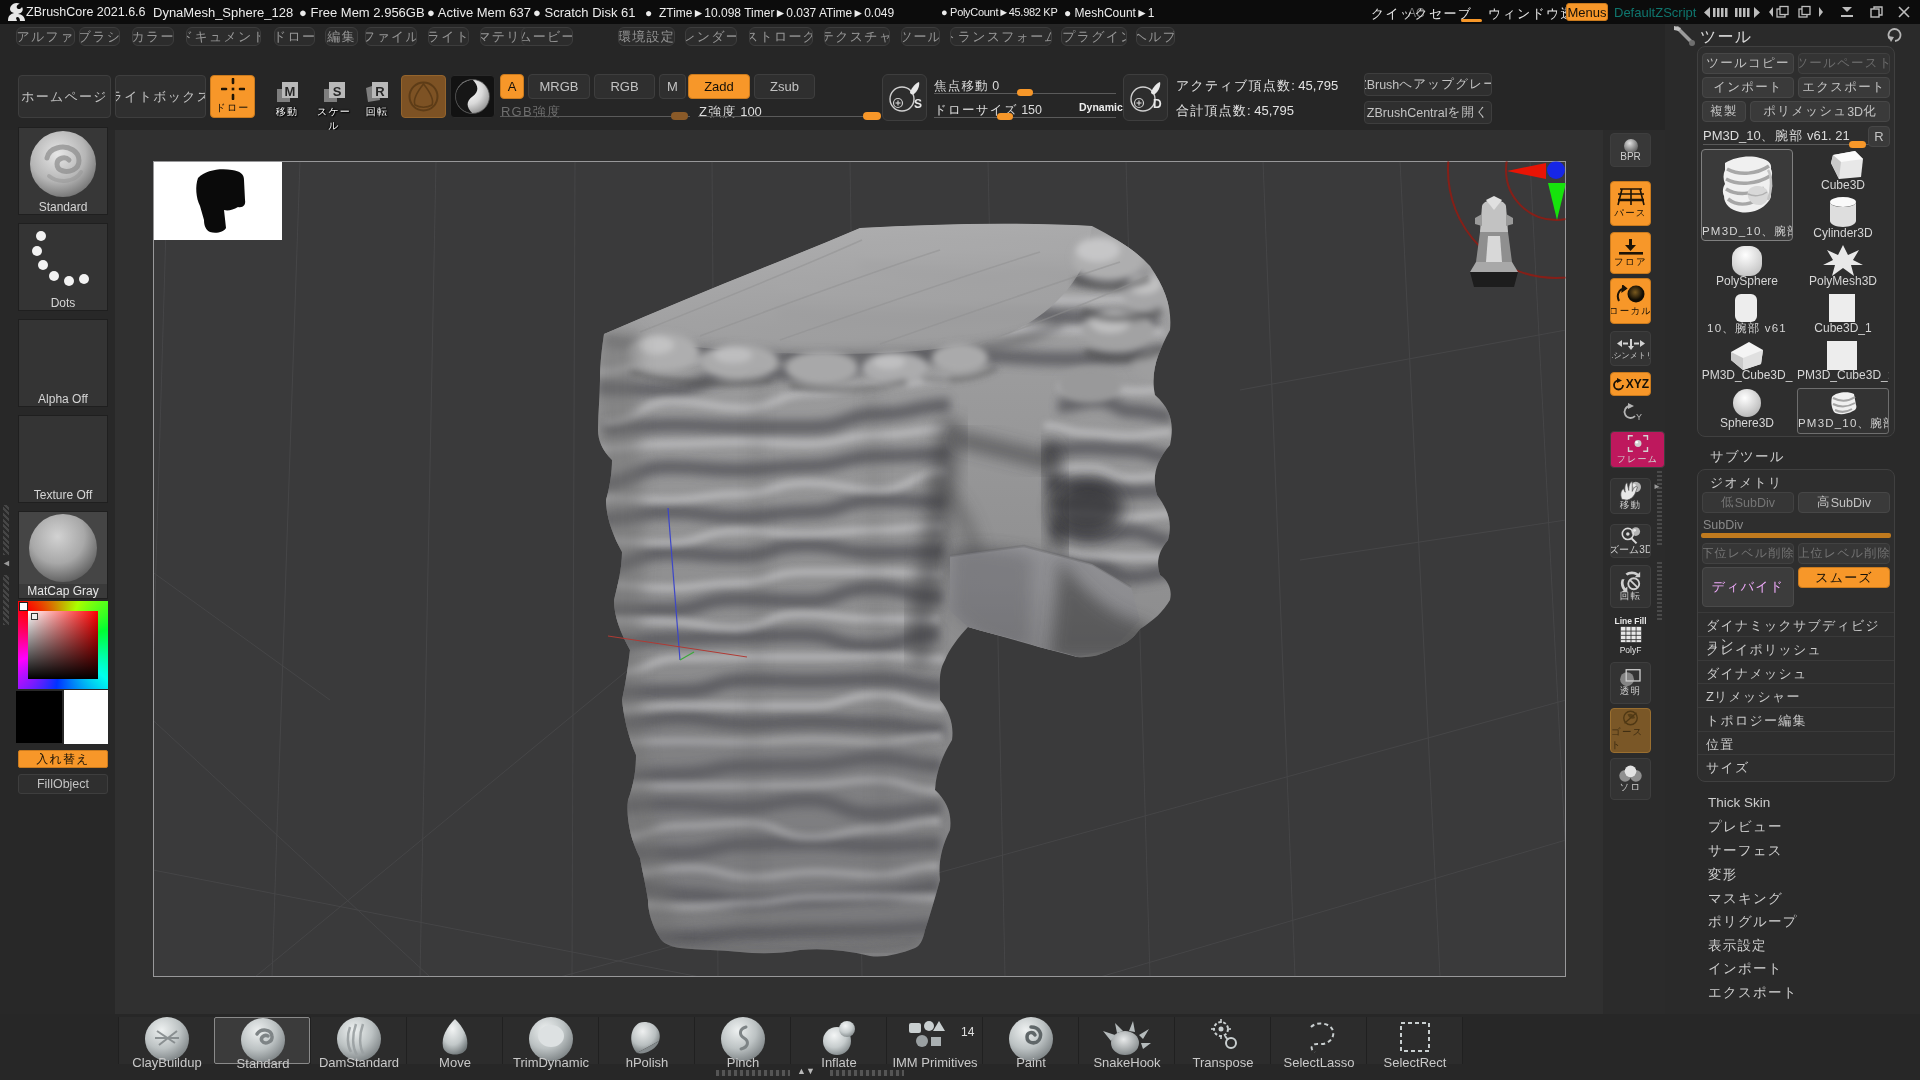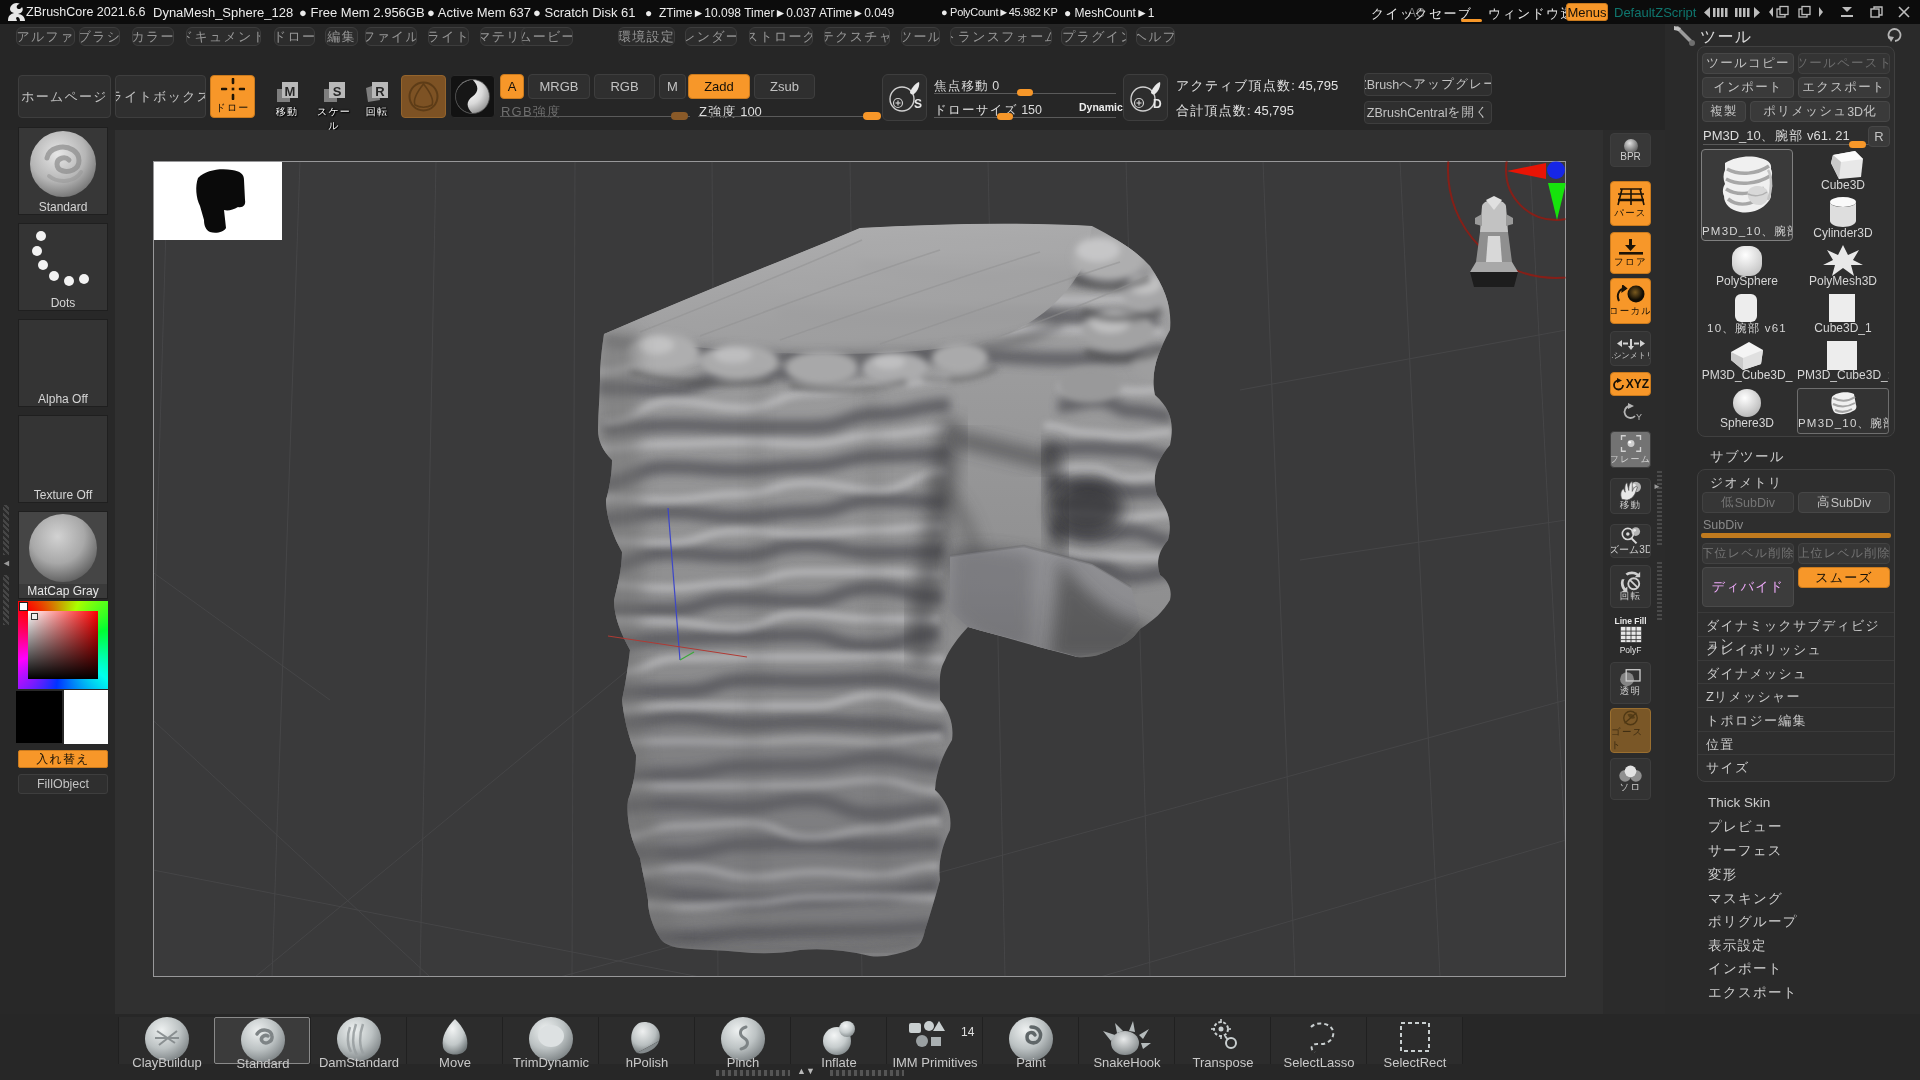--- a/index.html
+++ b/index.html
@@ -521,21 +521,21 @@
       </div>
 <div class="obtn" style="left:7px;top:242px;width:41px;height:24px;font-weight:bold;font-size:12px"><svg width="13" height="13" viewBox="0 0 13 13" style="margin-right:1px">
           <path d="M11 7 A4.5 4.5 0 1 1 6.5 2.5" fill="none" stroke="#1c1307" stroke-width="1.8"></path>
           <path d="M5 0 L10 2.5 L5 5 Z" fill="#1c1307"></path>
         </svg>XYZ</div>
 <div class="ab" style="left:16px;top:272px;width:30px;height:22px"><svg width="26" height="20" viewBox="0 0 26 20">
           <path d="M16 14 A6 6 0 1 1 11 4" fill="none" stroke="#b5b5b5" stroke-width="1.8"></path>
           <path d="M9 1 L15 4 L9 7 Z" fill="#b5b5b5"></path>
           <text x="17" y="18" font-size="9" fill="#b5b5b5" font-family="Liberation Sans">Y</text>
         </svg></div>
-<div class="btn" style="left:7px;top:301px;width:41px;height:37px;flex-direction:column;background:#737373">
+<div class="btn" style="left:7px;top:301px;width:55px;height:37px;flex-direction:column;background:#be185d">
 <svg width="24" height="19" viewBox="0 0 26 22">
           <g stroke="#d2d2d2" stroke-width="1.6" fill="none">
             <path d="M2 7 V2 H7 M19 2 H24 V7 M24 15 V20 H19 M7 20 H2 V15"></path>
           </g>
           <circle cx="13" cy="11" r="4" fill="#cfcfcf"></circle>
           <circle cx="11.5" cy="9.5" r="1.5" fill="#fff"></circle>
         </svg>
 <span class="jp" style="font-size:9px;color:#cfcfcf">フレーム</span>
       </div>
 <div class="btn" style="left:7px;top:348px;width:41px;height:36px;flex-direction:column;background:#333">

